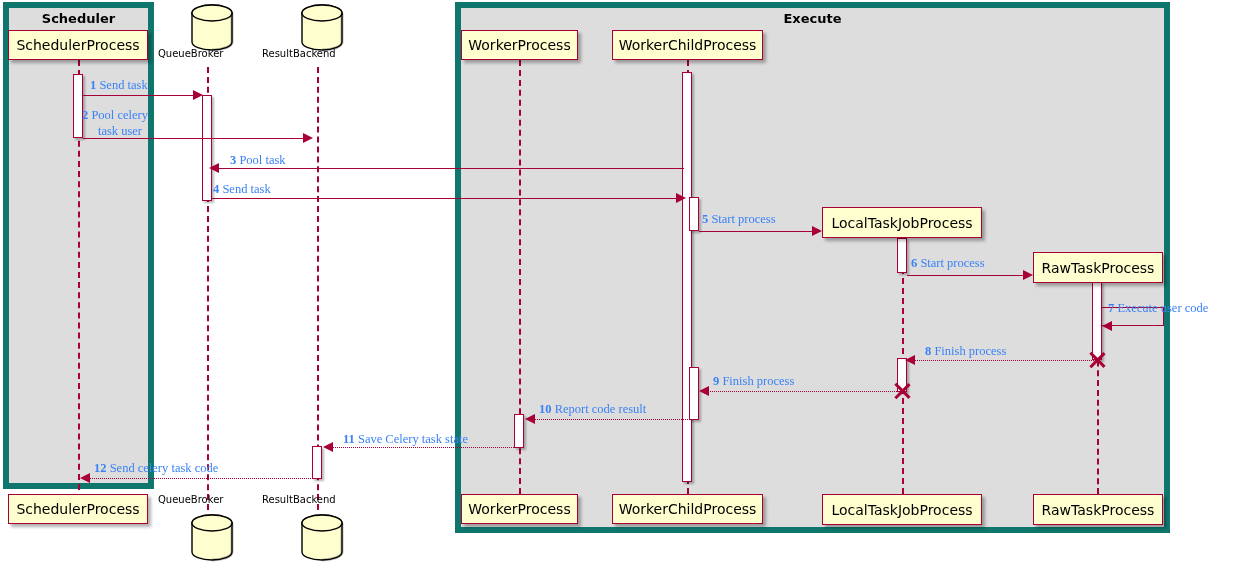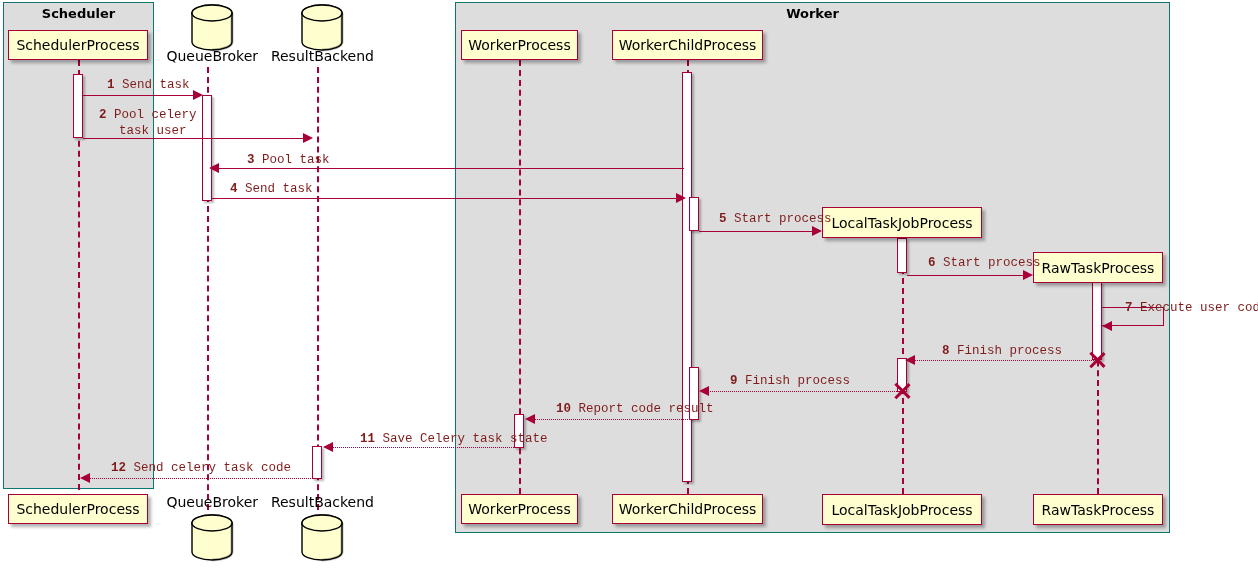--- a/index.html
+++ b/index.html
@@ -15,21 +15,21 @@
     position: relative;
     width: 1258px;
     height: 570px;
     background: #ffffff;
     overflow: hidden;
   }
   
   .group-box {
     position: absolute;
     background: #DDDDDD;
-    border: 1px solid #0f766e;
+    border: 6px solid #0f766e;
     box-sizing: border-box;
   }
   .group-title {
     position: absolute;
     width: 100%;
     text-align: center;
     top: 3px;
     left: 0;
     font-size: 13px;
     font-weight: bold;
@@ -58,24 +58,24 @@
     box-shadow: 3px 3px 3px rgba(0,0,0,0.30);
     font-family: "DejaVu Sans", sans-serif;
   }
   
   .db {
     position: absolute;
   }
   .db svg { display: block; }
   .db-label {
     position: absolute;
-    font-size: 14px;
+    font-size: 10px;
     color: #000;
     white-space: nowrap;
-    text-align: right;
+    text-align: left;
     font-family: "DejaVu Sans", sans-serif;
   }
   
   .activation {
     position: absolute;
     width: 10px;
     background: #FFFFFF;
     border: 1.2px solid #A80036;
     box-sizing: border-box;
     box-shadow: 2px 2px 2px rgba(0,0,0,0.28);
@@ -108,25 +108,24 @@
     position: absolute;
     border: 1.4px solid #A80036;
     border-left: none;
     box-sizing: border-box;
     background: transparent;
   }
   
   .msg-label {
     position: absolute;
     font-size: 12.5px;
-    color: #7f1d1d;
+    color: #3b82f6;
     white-space: nowrap;
     line-height: 14px;
-    font-family: Liberation Mono, monospace;
-    margin-left: 17px;
+    font-family: Liberation Serif, serif;
   }
   .msg-label .num {
     font-weight: bold;
   }
   
   .destroy {
     position: absolute;
     width: 20px;
     height: 20px;
   }
@@ -145,21 +144,21 @@
 </head>
 <body>
 
 <div id="canvas">
 
   <div class="group-box" style="left:3px; top:2px; width:151px; height:487px;">
     <div class="group-title">Scheduler</div>
   </div>
 
   <div class="group-box" style="left:455px; top:2px; width:715px; height:531px;">
-    <div class="group-title">Worker</div>
+    <div class="group-title">Execute</div>
   </div>
 
   <div class="lifeline" style="left:78px; top:60px; height:430px;"></div>
   <div class="lifeline" style="left:207px; top:67px; height:443px;"></div>
   <div class="lifeline" style="left:317px; top:67px; height:443px;"></div>
   <div class="lifeline" style="left:519px; top:60px; height:434px;"></div>
   <div class="lifeline" style="left:687px; top:60px; height:434px;"></div>
   <div class="lifeline" style="left:902px; top:238px; height:256px;"></div>
   <div class="lifeline" style="left:1097px; top:282px; height:212px;"></div>
 

